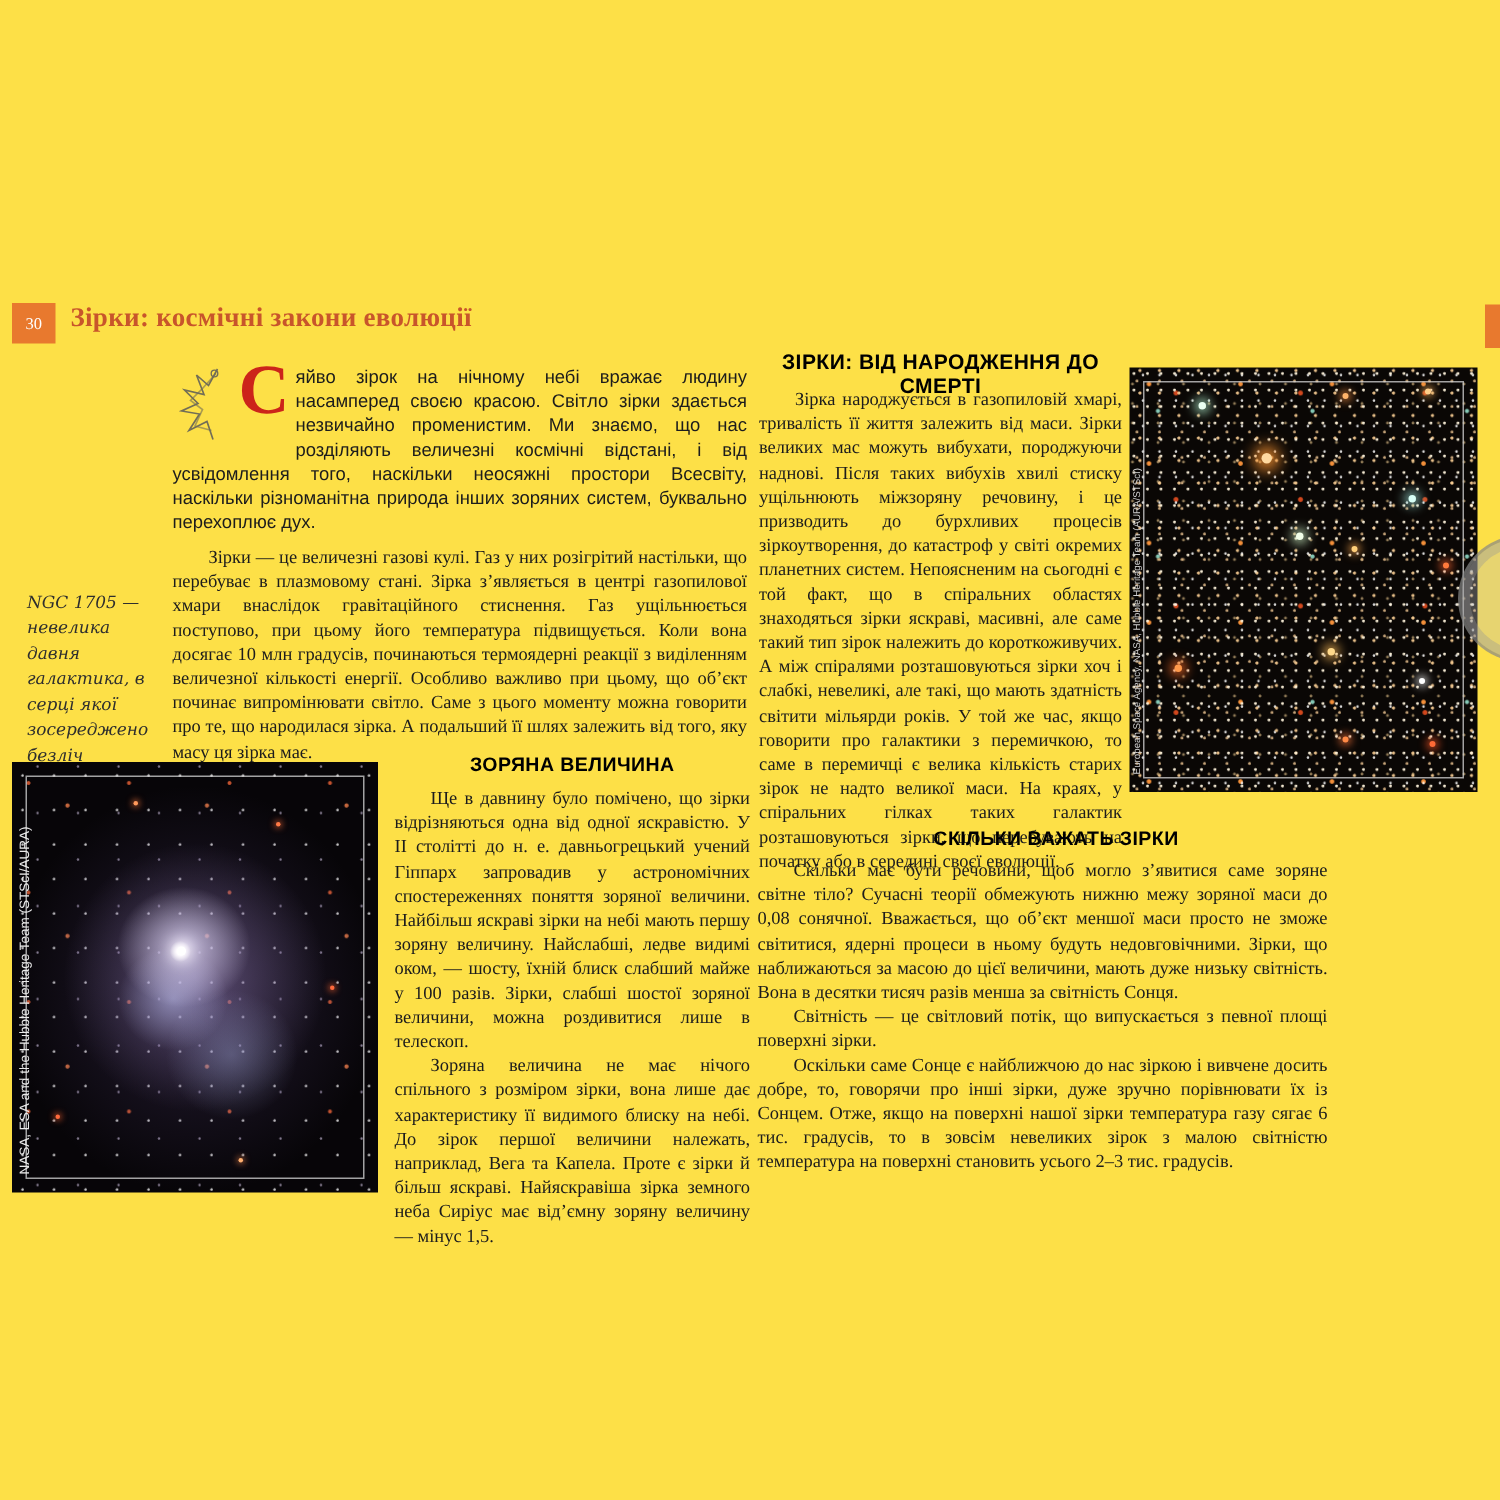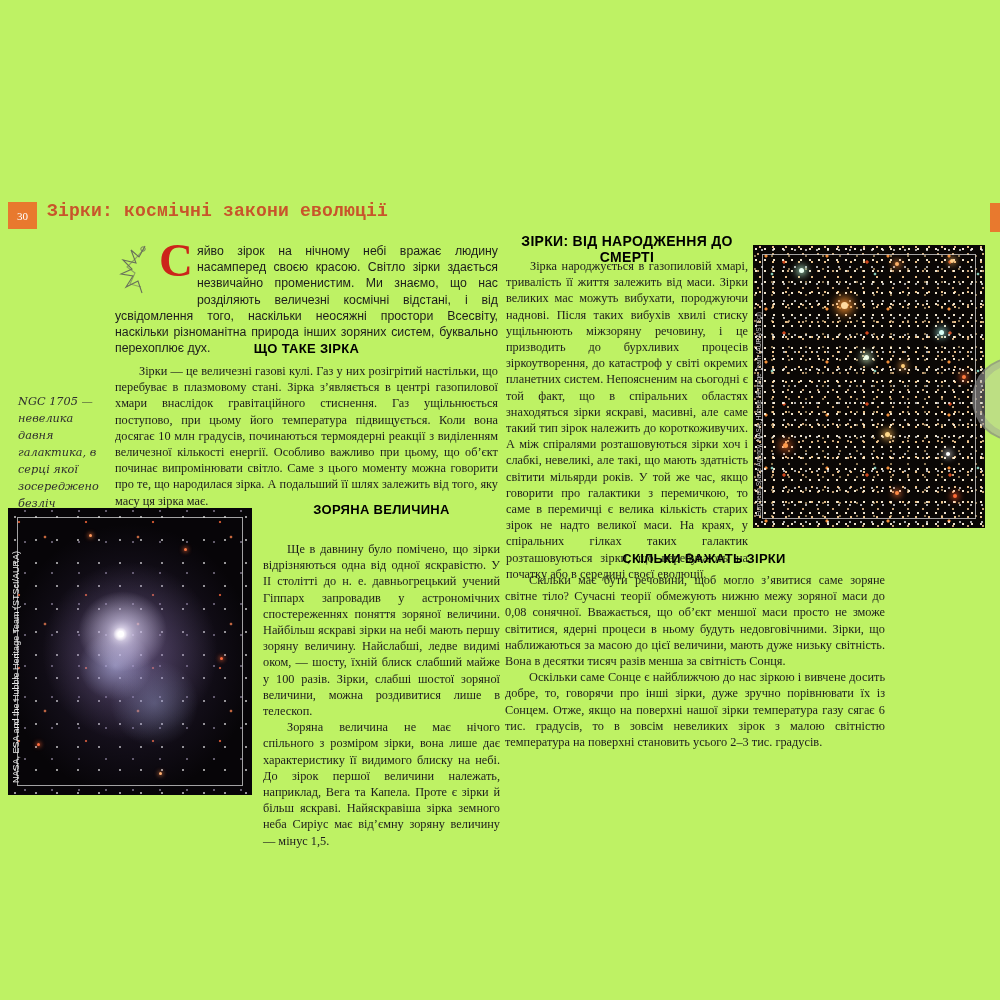--- a/index.html
+++ b/index.html
@@ -1,44 +1,44 @@
 <!DOCTYPE html>
 <html lang="uk"><head>
 <meta charset="utf-8">
 <style>
   html,body{margin:0;padding:0;background:#ffffff;}
-  .spread{position:relative;width:1000px;height:1000px;background:#bef264;overflow:hidden;
+  .spread{position:relative;width:1000px;height:1000px;background:#fde047;overflow:hidden;
           font-family:"Liberation Sans",sans-serif;color:#1c1c1c;}
   
   .pagenum-box{position:absolute;background:#e8792e;color:#fff;
                font-family:"Liberation Serif",serif;font-size:11px;
                display:flex;align-items:center;justify-content:center;}
   .pn-left{left:8px;top:202px;width:29px;height:27px;}
   .pn-right{left:958px;top:203px;width:37px;height:29px;margin-left:32px;}
   .chapter-title{position:absolute;left:47px;top:201px;width:420px;
-                 font-family:Liberation Mono, monospace;font-weight:bold;
+                 font-family:Liberation Serif, serif;font-weight:bold;
                  font-size:18px;color:#c8552b;letter-spacing:.2px;}
   
   .body-text{font-size:12.3px;line-height:16.2px;text-align:justify;}
   .body-text p{margin:0;text-indent:24px;font-family:Liberation Serif, serif;}
   .sec-head{font-weight:bold;font-size:13px;text-align:center;letter-spacing:.3px;color:#000;}
   .margin-note{position:absolute;font-family:"DejaVu Serif",serif;font-style:italic;
                font-size:11.3px;line-height:17px;color:#2e2e2e;}
   
   .intro{position:absolute;left:115px;top:243px;width:383px;}
   .intro-lead{float:left;width:78px;height:52px;position:relative;margin-right:4px;}
   .dropcap{position:absolute;right:0;top:-6px;font-family:"Liberation Serif",serif;
            font-weight:bold;font-size:47px;line-height:47px;color:#cc241a;}
   .ornament{position:absolute;left:0;top:0;}
   
   .h-what{position:absolute;left:115px;top:341px;width:383px;}
   .t-what{position:absolute;left:115px;top:363px;width:383px;}
   .note-left{left:18px;top:393px;width:90px;}
   .h-mag{position:absolute;left:263px;top:502px;width:237px;}
-  .t-mag{position:absolute;left:263px;top:524px;width:237px;margin-top:17px;}
+  .t-mag{position:absolute;left:263px;top:524px;width:237px;}
   
   .h-birth{position:absolute;left:506px;top:233px;width:242px;font-size:14px;}
   .t-birth{position:absolute;left:506px;top:258px;width:242px;}
   .h-weigh{position:absolute;left:514px;top:551px;width:380px;}
   .t-weigh{position:absolute;left:505px;top:572px;width:380px;}
   .note-right{left:890px;top:535px;width:106px;}
   
   .photo{position:absolute;overflow:hidden;}
   .inner-frame{position:absolute;left:9px;top:9px;right:9px;bottom:9px;
                border:1px solid rgba(215,215,215,.75);pointer-events:none;}
@@ -91,21 +91,20 @@
           <path d="M30 3 L24 14 L16 7 L21 20 L8 17 L17 26 L6 31 L18 33 L11 44 L23 38 L27 50"></path>
           <path d="M29 6 L20 16 L12 24 L20 30 L15 41 L26 44" opacity="0.6"></path>
           <circle cx="28" cy="6" r="2.2" stroke-width="0.9"></circle>
         </g>
       </svg>
       <span class="dropcap">С</span>
     </span>
     <span>яйво зірок на нічному небі вражає людину насамперед своєю красою. Світло зірки здається незвичайно променистим. Ми знаємо, що нас розділяють величезні космічні відстані, і від усвідомлення того, наскільки неосяжні простори Всесвіту, наскільки різноманітна природа інших зоряних систем, буквально перехоплює дух.</span>
   </div>
 
-  <div class="sec-head h-what">ЩО ТАКЕ ЗІРКА</div>
   <div class="body-text t-what">
     <p>Зірки — це величезні газові кулі. Газ у них розігрітий настільки, що перебуває в плазмовому стані. Зірка з’являється в центрі газопилової хмари внаслідок гравітаційного стиснення. Газ ущільнюється поступово, при цьому його температура підвищується. Коли вона досягає 10 млн градусів, починаються термоядерні реакції з виділенням величезної кількості енергії. Особливо важливо при цьому, що об’єкт починає випромінювати світло. Саме з цього моменту можна говорити про те, що народилася зірка. А подальший її шлях залежить від того, яку масу ця зірка має.</p>
   </div>
 
   <div class="margin-note note-left">NGC 1705 — невелика давня галактика, в серці якої зосереджено безліч яскравих зірок різних поколінь</div>
 
   <div class="photo photo-galaxy">
     <div class="inner-frame"></div>
     <div class="bright-star" style="left:45%;top:43%;width:6px;height:6px;background:#fff;box-shadow:0 0 9px 4px rgba(255,250,255,.8);"></div>
     <div class="bright-star" style="left:33%;top:9%;width:3px;height:3px;background:#ff9a5c;box-shadow:0 0 4px 1px rgba(255,120,60,.7);"></div>
@@ -144,16 +143,17 @@
     <div class="bright-star" style="left:86%;top:88%;width:4px;height:4px;background:#ff6a36;box-shadow:0 0 6px 2px rgba(255,90,40,.75);"></div>
     <div class="credit" style="font-size:6.5px;left:2px;color:#cfcfcf;">European Space Agency, NASA, Hubble Heritage Team (AURA/STScI)</div>
   </div>
 
   <div class="seal"></div>
 
 
   <div class="sec-head h-weigh">СКІЛЬКИ ВАЖАТЬ ЗІРКИ</div>
   <div class="body-text t-weigh">
     <p>Скільки має бути речовини, щоб могло з’явитися саме зоряне світне тіло? Сучасні теорії обмежують нижню межу зоряної маси до 0,08 сонячної. Вважається, що об’єкт меншої маси просто не зможе світитися, ядерні процеси в ньому будуть недовговічними. Зірки, що наближаються за масою до цієї величини, мають дуже низьку світність. Вона в десятки тисяч разів менша за світність Сонця.</p>
+    <p>Світність — це світловий потік, що випускається з певної площі поверхні зірки.</p>
     <p>Оскільки саме Сонце є найближчою до нас зіркою і вивчене досить добре, то, говорячи про інші зірки, дуже зручно порівнювати їх із Сонцем. Отже, якщо на поверхні нашої зірки температура газу сягає 6 тис. градусів, то в зовсім невеликих зірок з малою світністю температура на поверхні становить усього 2–3 тис. градусів.</p>
   </div>
 
 </div>
 
 </body></html>

